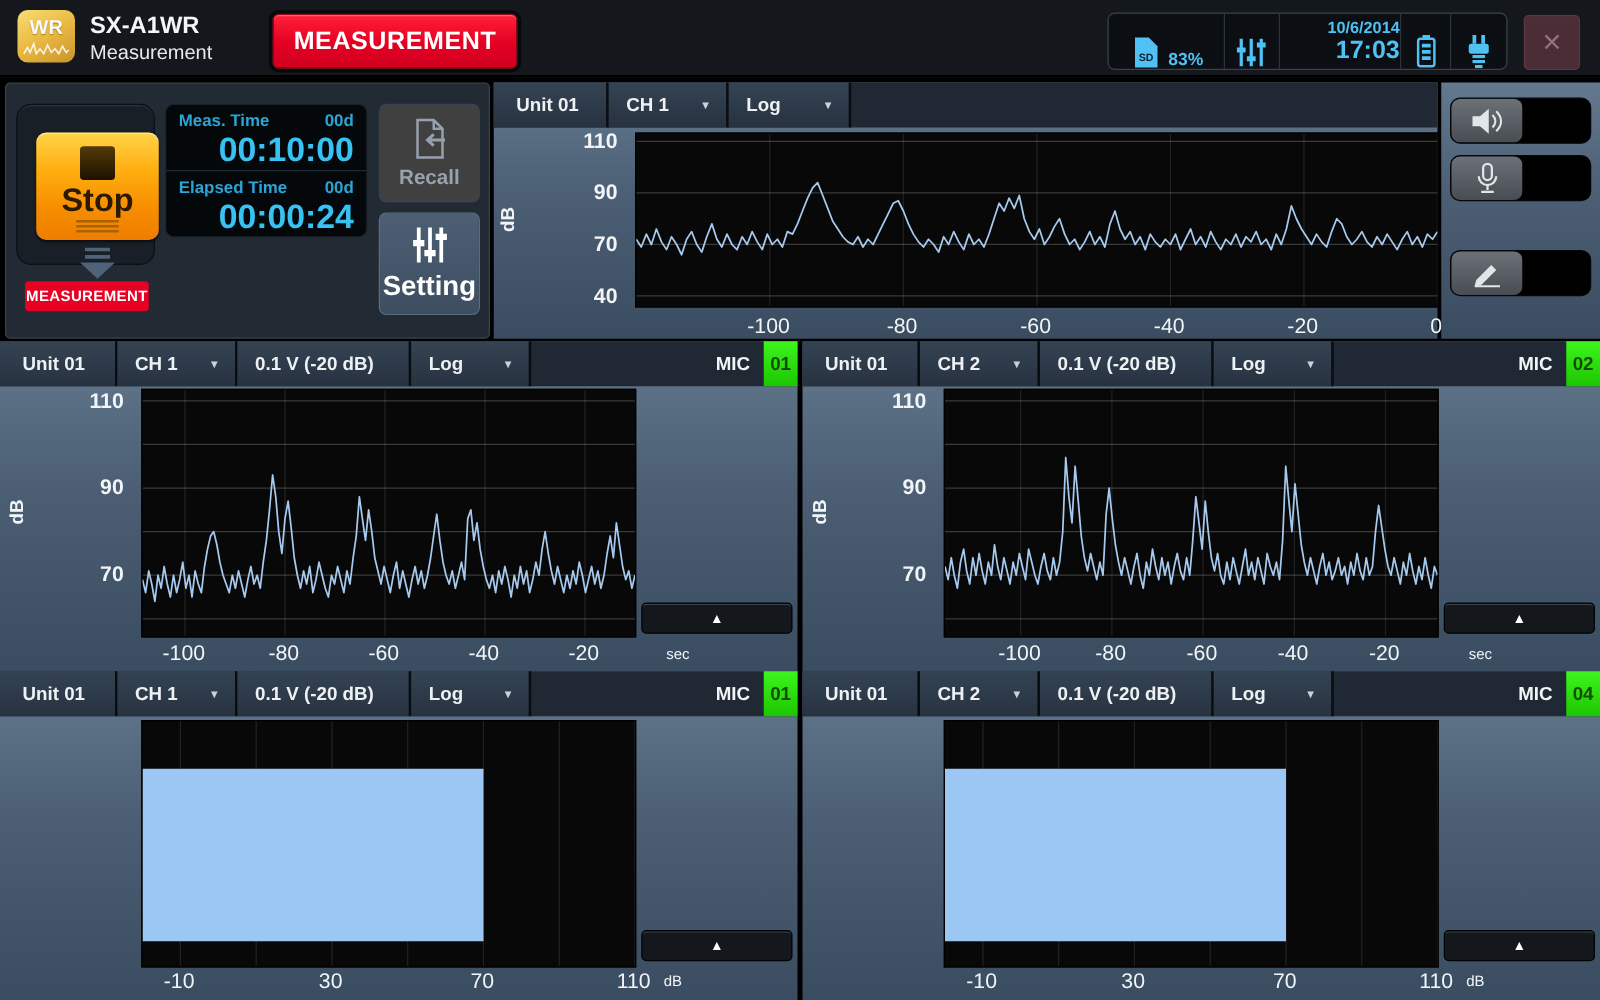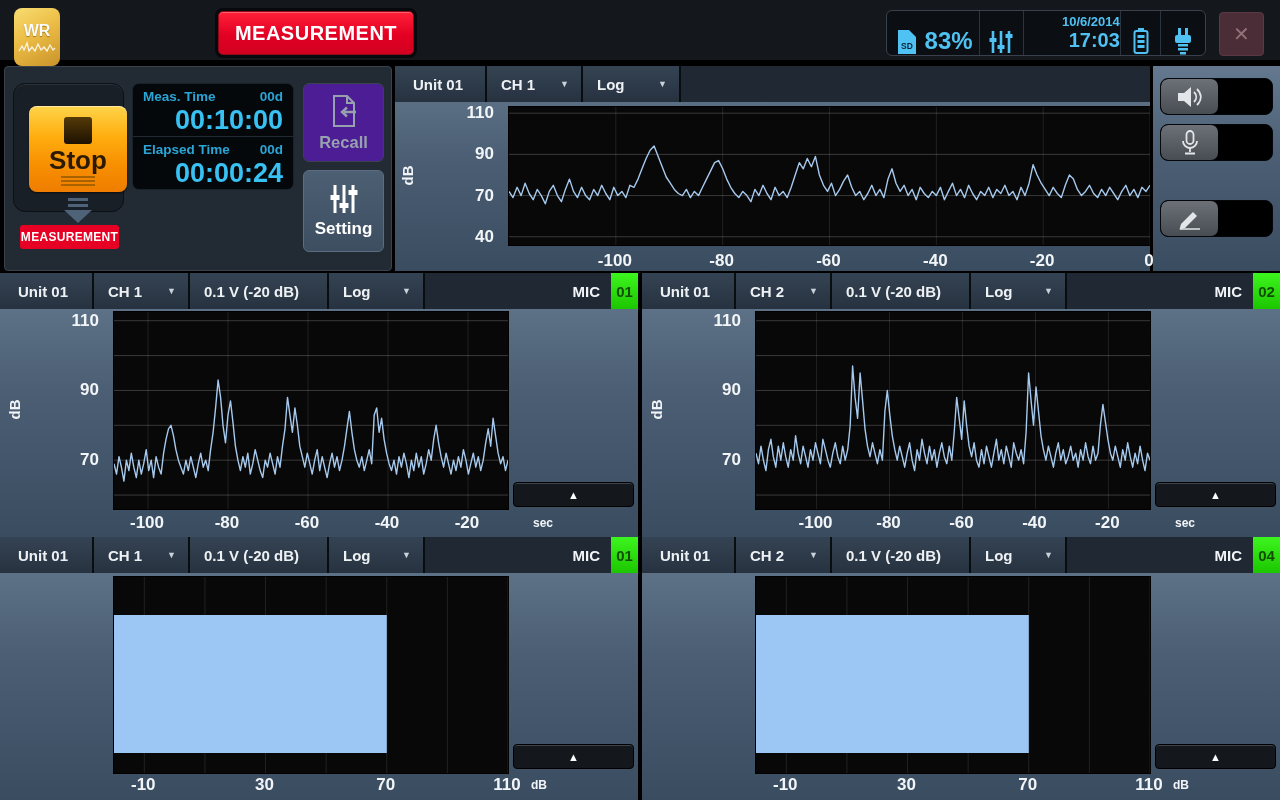--- a/index.html
+++ b/index.html
@@ -3,21 +3,21 @@
 <meta charset="utf-8">
 <style>
   html,body{margin:0;padding:0;background:#000;}
   #screen{position:relative;width:1280px;height:800px;background:#000;overflow:hidden;
           font-family:"Liberation Sans","DejaVu Sans",sans-serif;color:#eef1f4;
           -webkit-font-smoothing:antialiased;}
   .abs{position:absolute;}
 
   
   #topbar{left:0;top:0;width:1280px;height:62px;background:#14181d;border-bottom:2px solid #000;box-sizing:border-box;}
-  #app-logo{left:14px;top:8px;width:46px;height:58px;border-radius:8px;
+  #app-logo{left:14px;top:8px;width:46px;height:42px;border-radius:8px;
             background:linear-gradient(150deg,#f8dd72 0%,#ecbd45 45%,#c9932a 100%);
             display:flex;flex-direction:column;align-items:center;justify-content:center;}
   #app-logo .wr{font-size:16px;font-weight:bold;color:#fafbfc;text-shadow:0 1px 1px rgba(120,80,0,.6);line-height:1;margin-top:2px;}
   #title-block{left:72px;top:9px;line-height:1.25;}
   #title-block .t1{font-size:19px;font-weight:bold;color:#f4f6f8;}
   #title-block .t2{font-size:16px;color:#e6e9ec;}
   #mode-btn{left:218px;top:11px;width:196px;height:44px;border-radius:5px;
             background:linear-gradient(180deg,#ff2038 0%,#e30023 55%,#d10020 100%);
             border:1px solid #8f0a18;box-shadow:0 0 0 3px #07090c, inset 0 1px 0 rgba(255,255,255,.28);
             display:flex;align-items:center;justify-content:center;
@@ -32,21 +32,21 @@
        background:radial-gradient(circle at 35% 30%,#aef5a4,#44cf40 55%,#1f9e1f);}
   #unit-box .wide{width:67px;margin-left:9px;}
   #unit-box .small{width:21px;margin-left:3px;}
   #status-box{left:886px;top:10px;width:320px;height:46px;border-radius:6px;background:#0b0e12;
               border:1px solid #39424c;box-sizing:border-box;display:flex;align-items:stretch;}
   .stat-seg{display:flex;align-items:flex-end;justify-content:center;gap:7px;border-right:1px solid #2b343e;}
   .stat-seg:last-child{border-right:none;}
   .blue{color:#4fc1f2;}
   #sd-seg{width:93px;} #mix-seg{width:43px;} #dt-seg{width:97px;flex-direction:column;gap:0;justify-content:center;}
   #bat-seg{width:40px;} #plug-seg{width:44px;}
-  #sd-seg .pct{font-size:24px;font-weight:bold;}
+  #sd-seg .pct{font-size:14px;font-weight:bold;}
   #dt-seg .d{font-size:13px;font-weight:bold;line-height:1.15;}
   #dt-seg .t{font-size:20px;font-weight:bold;line-height:1.05;}
   #close-btn{left:1219px;top:12px;width:45px;height:44px;border-radius:4px;background:#4a2d36;
              border:1px solid #5c3942;box-sizing:border-box;display:flex;align-items:center;justify-content:center;
              font-size:20px;font-weight:bold;color:#94707b;}
 
   
   #ctrl-panel{left:4px;top:66px;width:388px;height:205px;background:#222a33;
               border:1px solid #39434e;border-radius:4px;box-sizing:border-box;}
   #stop-wrap{left:8px;top:16px;width:111px;height:129px;background:#191f26;border-radius:12px;
@@ -65,45 +65,45 @@
               display:flex;align-items:center;justify-content:center;font-size:12px;font-weight:bold;
               color:#fff;letter-spacing:.3px;}
   #time-panel{left:127px;top:16px;width:162px;height:107px;background:#05080b;border-radius:7px;
               border:1px solid #1a222b;box-sizing:border-box;}
   .time-row{height:52px;padding:6px 10px 0 10px;box-sizing:border-box;}
   .time-row.second{border-top:1px solid #222b34;}
   .time-row .lbls{display:flex;justify-content:space-between;font-size:13.5px;font-weight:bold;color:#2aa5d6;line-height:1.1;}
   .time-row .val{text-align:right;font-size:27px;font-weight:bold;color:#38c2f4;line-height:1.05;margin-top:1px;}
   .side-btn{left:298px;width:81px;border-radius:6px;box-sizing:border-box;display:flex;flex-direction:column;
             align-items:center;justify-content:center;gap:5px;}
-  #recall-btn{top:16px;height:79px;background:#4c1d95;border:1px solid #39424d;}
+  #recall-btn{top:16px;height:79px;background:#404040;border:1px solid #39424d;}
   #recall-btn .cap{font-size:16.5px;color:#98a2ae;font-weight:bold;}
   #setting-btn{top:103px;height:82px;background:linear-gradient(180deg,#4d5f73,#3d4e61);border:1px solid #5a6d82;}
-  #setting-btn .cap{font-size:17px;color:#fff;font-weight:bold;}
+  #setting-btn .cap{font-size:22px;color:#fff;font-weight:bold;}
 
   
   .chart-panel{background:linear-gradient(180deg,#64798f 0%,#4b5e73 45%,#3a4c60 100%);}
   .hdr{position:absolute;left:0;top:0;display:flex;background:#1f2833;height:36px;width:100%;}
   .seg{background:linear-gradient(180deg,#344353,#273240);border-right:2px solid #0a0d10;
        display:flex;align-items:center;box-sizing:border-box;position:relative;
        font-size:15px;font-weight:bold;color:#eef1f4;}
   .seg .txt{padding-left:18px;white-space:nowrap;}
   .seg .caret{position:absolute;right:12px;font-size:9px;color:#c9d2da;}
   .hdr .mic-lbl{position:absolute;right:38px;top:0;height:36px;display:flex;align-items:center;
                 font-size:15px;font-weight:bold;color:#f2f5f7;}
   .mic-badge{position:absolute;right:0;top:0;width:27px;height:36px;
              background:linear-gradient(180deg,#3df51e,#1cc600);display:flex;align-items:center;
              justify-content:center;font-size:15px;font-weight:bold;color:#134d00;}
   .plot{position:absolute;background:#080808;border:1px solid #000;box-sizing:content-box;}
   .ylab{position:absolute;width:20px;display:flex;align-items:center;justify-content:center;}
   .ylab span{transform:rotate(-90deg);font-size:15px;font-weight:bold;color:#f2f5f7;}
   .yticks{position:absolute;}
   .yticks div{position:absolute;right:7px;font-size:17px;font-weight:bold;color:#f2f5f7;line-height:1;}
   .x-strip{position:absolute;height:26px;}
-  .x-strip span{position:absolute;top:0;transform:translateX(-50%);font-size:17px;font-weight:bold;
+  .x-strip span{position:absolute;top:0;transform:translateX(-50%);font-size:17px;font-weight:normal;
                 color:#f2f5f7;line-height:26px;white-space:nowrap;}
   .x-strip span.unit{transform:none;font-size:12px;}
   .collapse-btn{position:absolute;width:121px;height:25px;background:#14181d;border:1px solid #000;
                 box-shadow:inset 0 1px 0 #39444f;border-radius:4px;box-sizing:border-box;
                 display:flex;align-items:center;justify-content:center;font-size:11px;color:#fff;}
 
   
   #tool-col{left:1153px;top:66px;width:127px;height:205px;}
   .tool-btn{position:absolute;left:7px;width:113px;height:37px;background:#000;border-radius:8px;
             border:1px solid #05070a;box-sizing:border-box;display:flex;overflow:hidden;}
@@ -115,20 +115,24 @@
 <body>
 
 <div id="screen">
 
   <div id="topbar" class="abs">
     <div id="app-logo" class="abs">
       <span class="wr">WR</span>
       <svg width="38" height="14">
         <polyline points="1,12 4,7 6,11 9,4 11,12 14,8 17,12 20,5 23,11 26,8 29,12 32,6 35,11 37,9" fill="none" stroke="rgba(255,255,255,0.85)" stroke-width="1.3"></polyline>
       </svg>
+    </div>
+    <div id="title-block" class="abs">
+      <div class="t1">SX-A1WR</div>
+      <div class="t2">Measurement</div>
     </div>
     <div id="mode-btn" class="abs">MEASUREMENT</div>
 
 
     <div id="status-box" class="abs">
       <div class="stat-seg" id="sd-seg">
         <svg width="24" height="26">
           <path d="M4 1 h11 l7 7 v17 H4 z" fill="#4fc1f2"></path>
           <text x="7" y="20" font-size="8.5" font-weight="bold" fill="#0b2533" font-family="Liberation Sans, sans-serif">SD</text>
         </svg>

